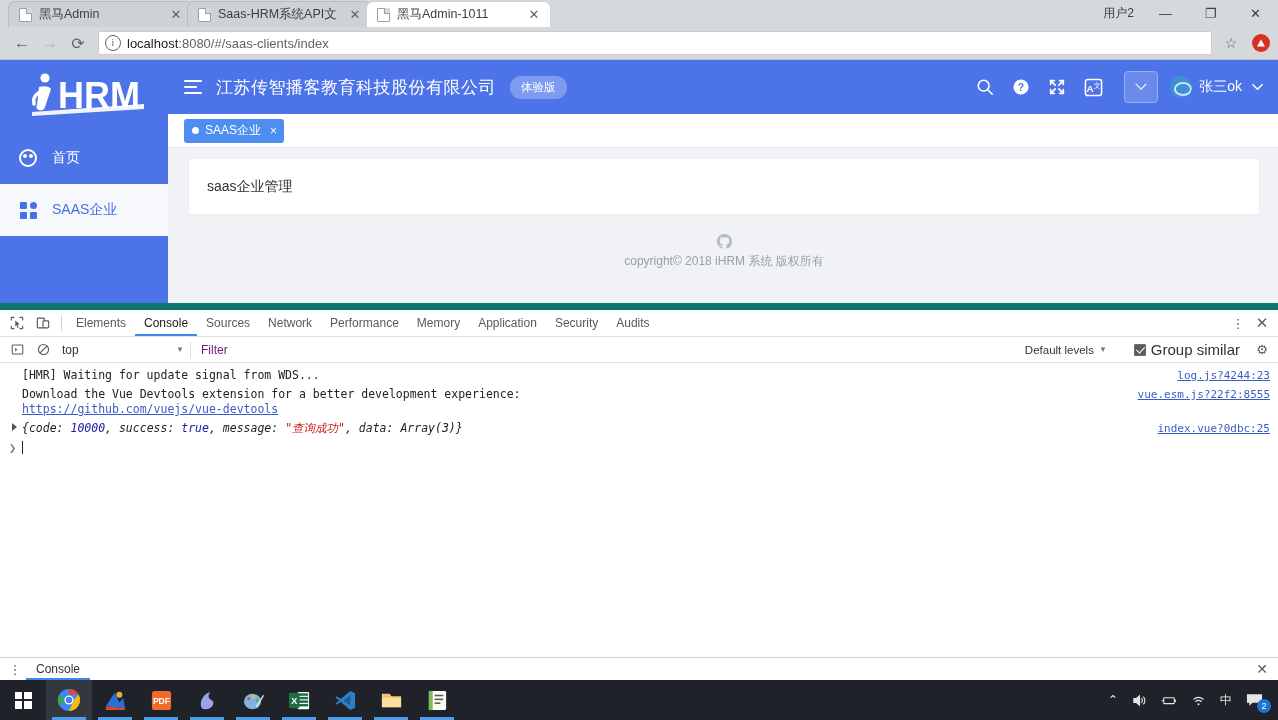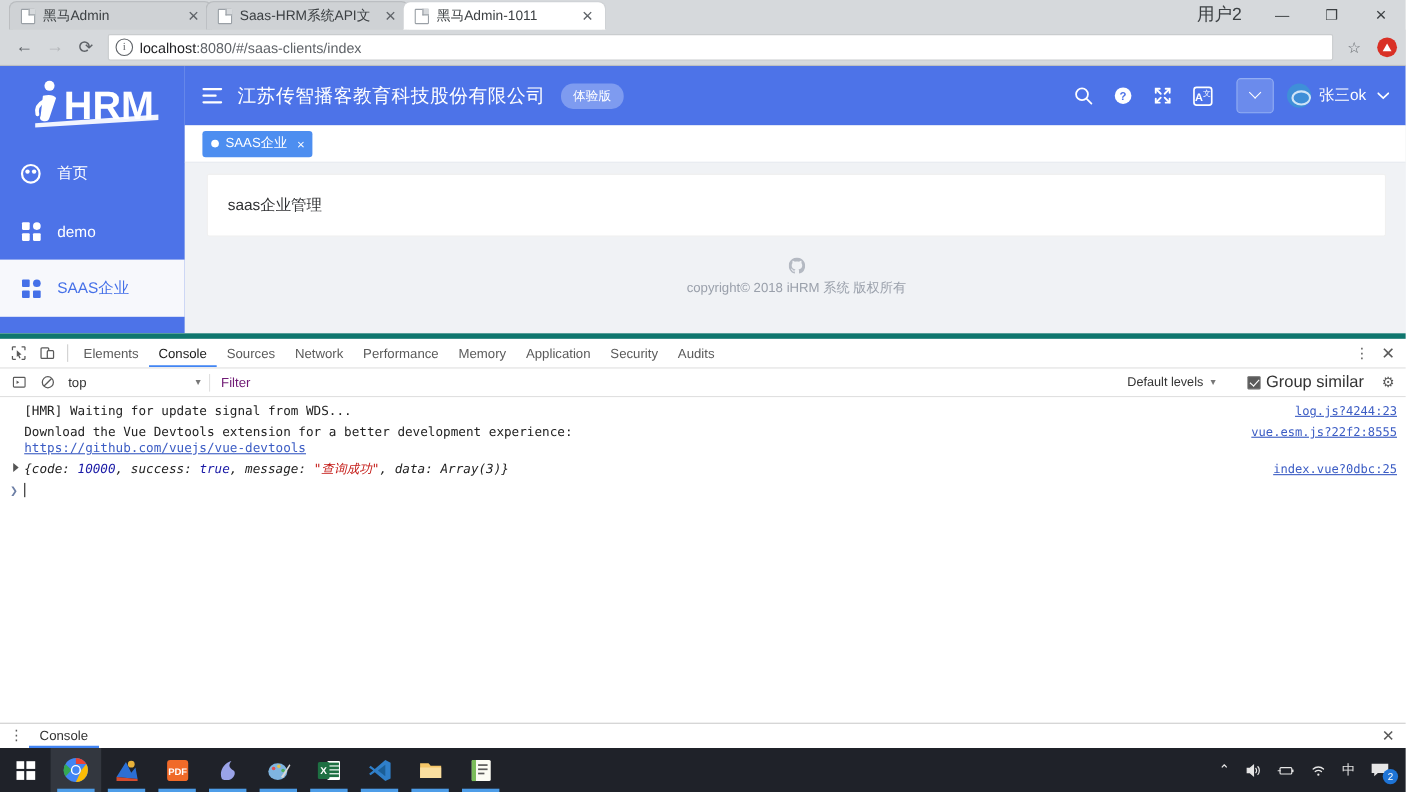--- a/index.html
+++ b/index.html
@@ -43,21 +43,21 @@
     text-overflow: clip; font-size: 12.5px;
   }
   .tab-close {
     flex: none; width: 16px; text-align: center; font-size: 13px;
     color: #5f6368; line-height: 1;
   }
   .win-controls {
     position: absolute; right: 0; top: 0; height: 27px;
     display: flex; align-items: center;
   }
-  .win-user { font-size: 16px; color: #3c4043; margin-right: 14px; }
+  .win-user { font-size: 12px; color: #3c4043; margin-right: 9px; }
   .win-btn {
     width: 45px; height: 27px; display: flex;
     align-items: center; justify-content: center;
     font-size: 13px; color: #3c4043;
   }
 
   .omnibar {
     height: 33px; display: flex; align-items: center;
     padding: 0 8px; background: #d6d9dc;
     border-bottom: 1px solid #bcbfc2;
@@ -226,21 +226,21 @@
   }
   .footer {
     text-align: center; padding-top: 19px;
     font-size: 12px; color: #9aa0ab;
   }
   .gh-icon { display: block; margin: 0 auto 4px; }
 
   
   .devtools {
     position: absolute; left: 0; right: 0; top: 303px; bottom: 63px;
-    background: #fff; border-top: 5px solid #0f766e;
+    background: #fff; border-top: 7px solid #0f766e;
     display: flex; flex-direction: column;
   }
   .dt-toolbar {
     height: 27px; display: flex; align-items: center;
     border-bottom: 1px solid #e0e0e0; padding: 0 4px; flex: none;
   }
   .dt-tool-btn {
     width: 26px; height: 24px; display: flex;
     align-items: center; justify-content: center; color: #5a5a5a; flex: none;
   }
@@ -429,31 +429,20 @@
           <text x="40" y="37" font-family="Liberation Sans, sans-serif" font-size="36" font-weight="bold" fill="#ffffff">HRM</text>
           <path d="M14 41 L126 33 L126 38 L14 45 Z" fill="#ffffff" opacity="0.92"></path>
         </svg>
       </div>
       <div class="menu">
         <div class="menu-item">
           <span class="menu-icon">
               <span class="ico-dash"></span>
             </span>
           <span>首页</span>
-        </div>
-        <div class="menu-item">
-          <span class="menu-icon">
-              <span class="ico-grid">
-                <i></i>
-                <i></i>
-                <i></i>
-                <i></i>
-              </span>
-            </span>
-          <span>demo</span>
         </div>
         <div class="menu-item active">
           <span class="menu-icon">
               <span class="ico-grid">
                 <i></i>
                 <i></i>
                 <i></i>
                 <i></i>
               </span>
             </span>

